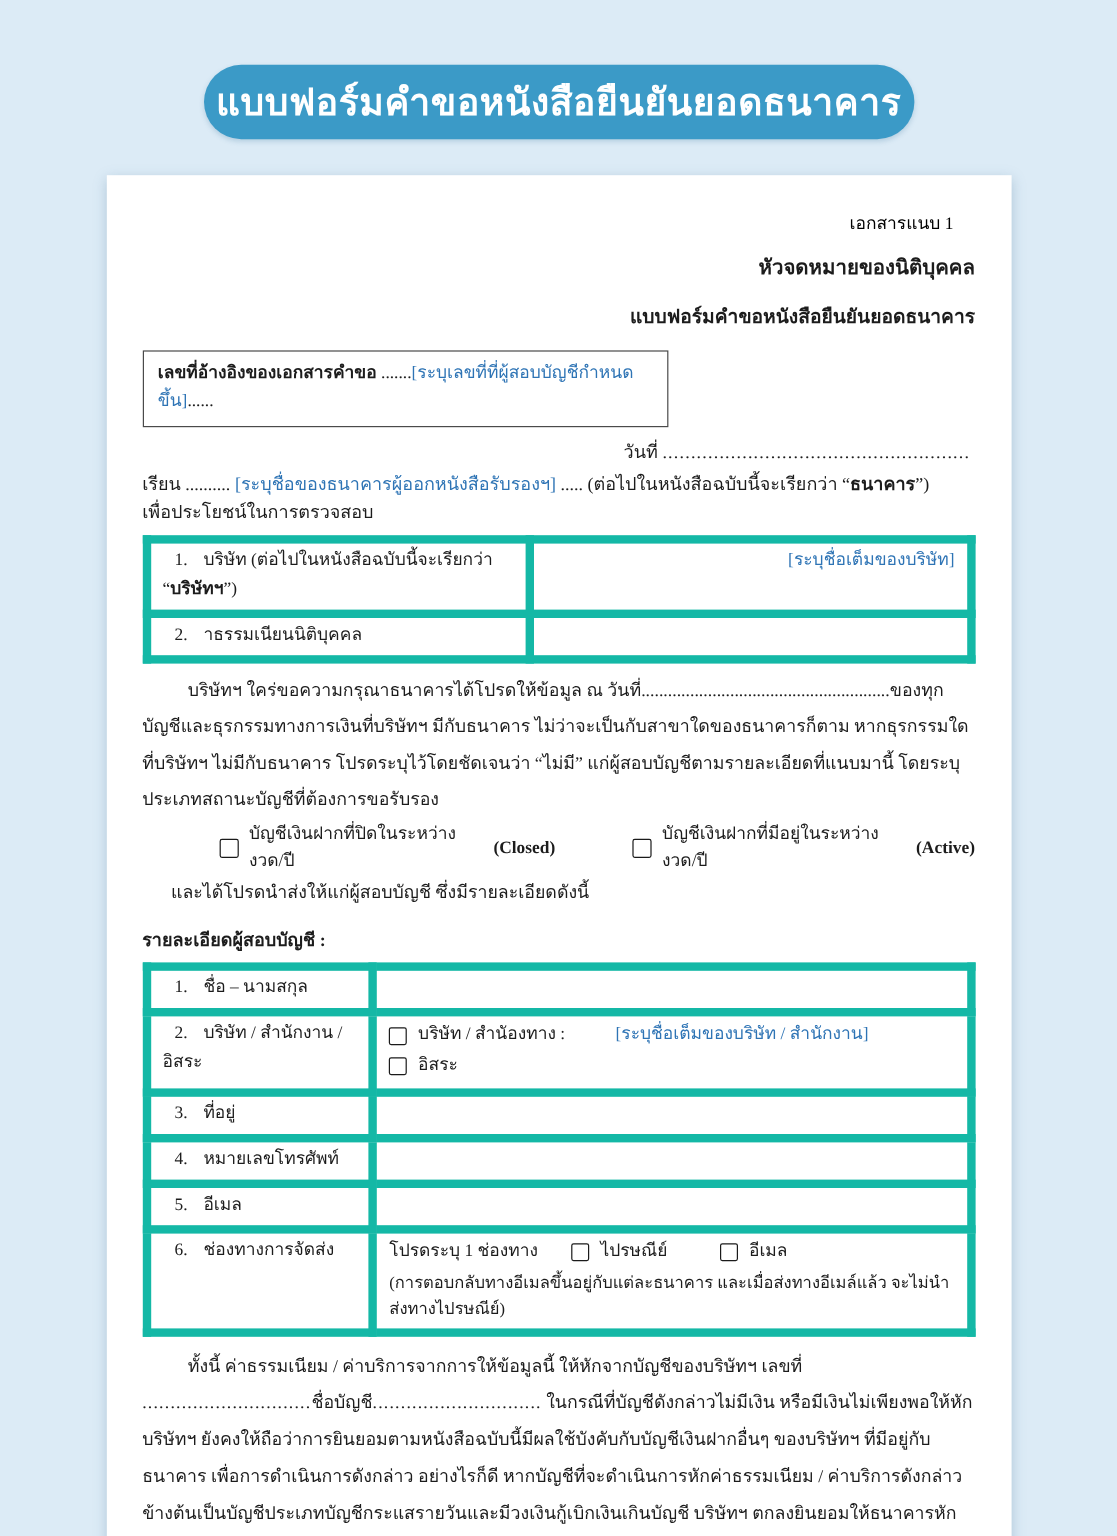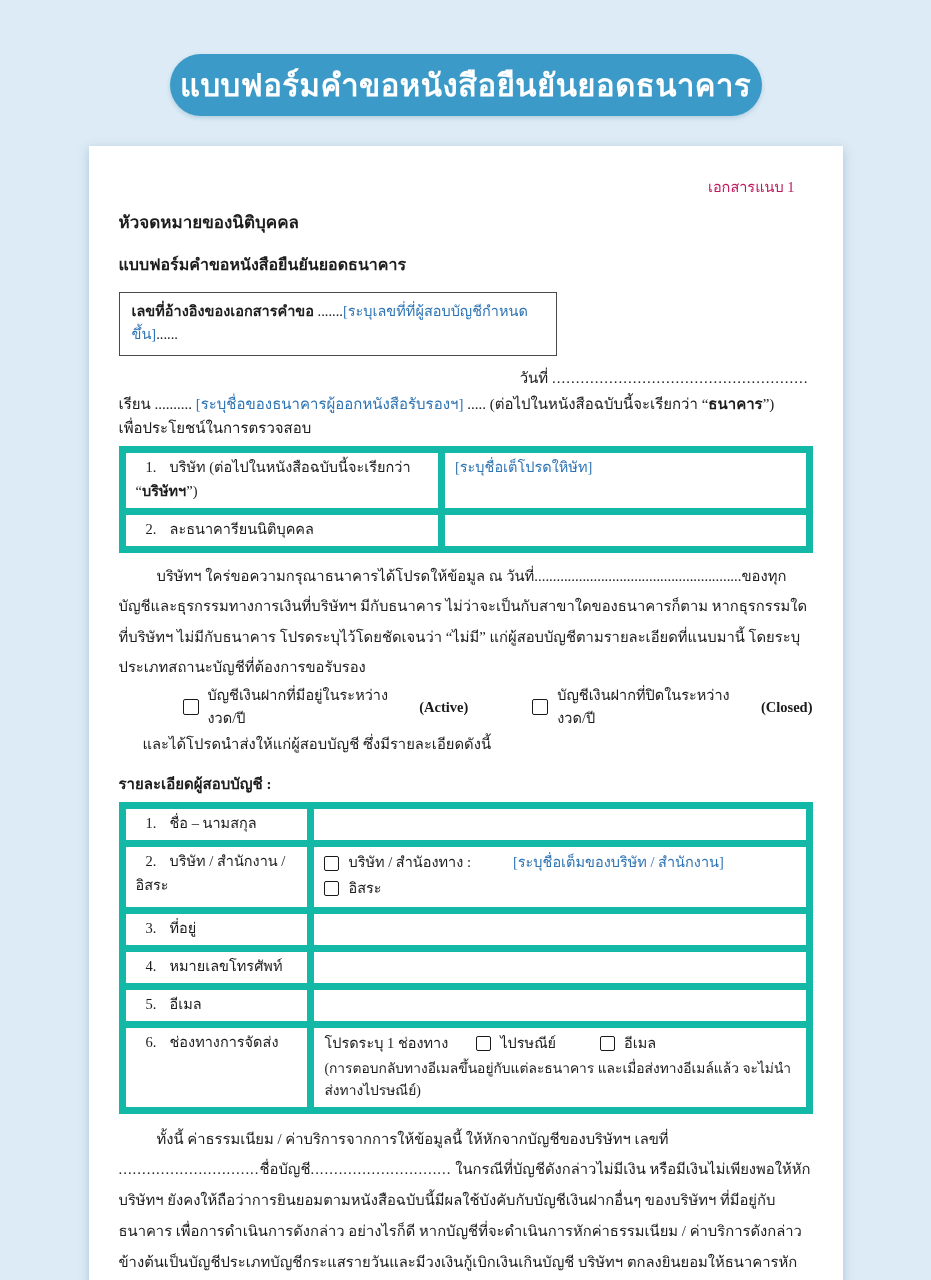--- a/index.html
+++ b/index.html
@@ -26,24 +26,24 @@
   .page {
     width:754px; min-height:1092px;
     margin:0 auto;
     background:#ffffff;
     box-shadow:0 3px 10px rgba(90,130,160,.35);
     padding:30px 30px 26px 30px;
     font-size:15px;
     line-height:1.6;
   }
   .right { text-align:right; }
-  .center { text-align:left; }
+  .center { text-align:right; }
   .bold { font-weight:bold; }
   .blue { color:#2e74b5; }
-  .attach { font-size:14.5px; padding-right:18px; color:#be185d; }
+  .attach { font-size:14.5px; padding-right:18px; color:#000000; }
   .h1 { font-size:17px; font-weight:bold; margin-top:10px; }
   .h2 { font-size:16px; font-weight:bold; margin-top:16px; }
   .refbox {
     border:1px solid #4a4a4a;
     width:438px;
     margin-top:14px;
     padding:7px 10px 9px 12px;
     font-size:14.5px;
   }
   .dateline { margin-top:10px; font-size:15px; padding-right:4px; }
@@ -100,41 +100,41 @@
   </div>
 
   <div class="purpose">เพื่อประโยชน์ในการตรวจสอบ</div>
 
   <table class="tbl tbl1">
     <tbody>
         <tr>
       <td class="c1">
         <span class="num">1.</span><span>บริษัท (ต่อไปในหนังสือฉบับนี้จะเรียกว่า “</span><span class="bold">บริษัทฯ</span><span>”)</span>
       </td>
-      <td class="center blue">[ระบุชื่อเต็โปรดใหิษัท]</td>
+      <td class="center blue">[ระบุชื่อเต็มของบริษัท]</td>
     </tr>
     <tr>
       <td class="c1">
-        <span class="num">2.</span><span>ละธนาคารียนนิติบุคคล</span>
+        <span class="num">2.</span><span>าธรรมเนียนนิติบุคคล</span>
       </td>
       <td></td>
     </tr>
   </tbody>
     </table>
 
   <div class="para">บริษัทฯ ใคร่ขอความกรุณาธนาคารได้โปรดให้ข้อมูล ณ วันที่........................................................ของทุกบัญชีและธุรกรรมทางการเงินที่บริษัทฯ มีกับธนาคาร ไม่ว่าจะเป็นกับสาขาใดของธนาคารก็ตาม หากธุรกรรมใดที่บริษัทฯ ไม่มีกับธนาคาร โปรดระบุไว้โดยชัดเจนว่า “ไม่มี” แก่ผู้สอบบัญชีตามรายละเอียดที่แนบมานี้ โดยระบุประเภทสถานะบัญชีที่ต้องการขอรับรอง</div>
 
   <div class="cbrow">
     <label style="display:flex;align-items:center;">
       <span class="cb"></span>
-      <span>บัญชีเงินฝากที่มีอยู่ในระหว่างงวด/ปี </span>&nbsp;<span class="bold">(Active)</span>
+      <span>บัญชีเงินฝากที่ปิดในระหว่างงวด/ปี </span>&nbsp;<span class="bold">(Closed)</span>
     </label>
     <label style="display:flex;align-items:center;">
       <span class="cb"></span>
-      <span>บัญชีเงินฝากที่ปิดในระหว่างงวด/ปี </span>&nbsp;<span class="bold">(Closed)</span>
+      <span>บัญชีเงินฝากที่มีอยู่ในระหว่างงวด/ปี </span>&nbsp;<span class="bold">(Active)</span>
     </label>
   </div>
 
   <div class="sendline">และได้โปรดนำส่งให้แก่ผู้สอบบัญชี ซึ่งมีรายละเอียดดังนี้</div>
 
   <div class="sectitle">รายละเอียดผู้สอบบัญชี :</div>
 
   <table class="tbl tbl2">
     <tbody>
         <tr>

